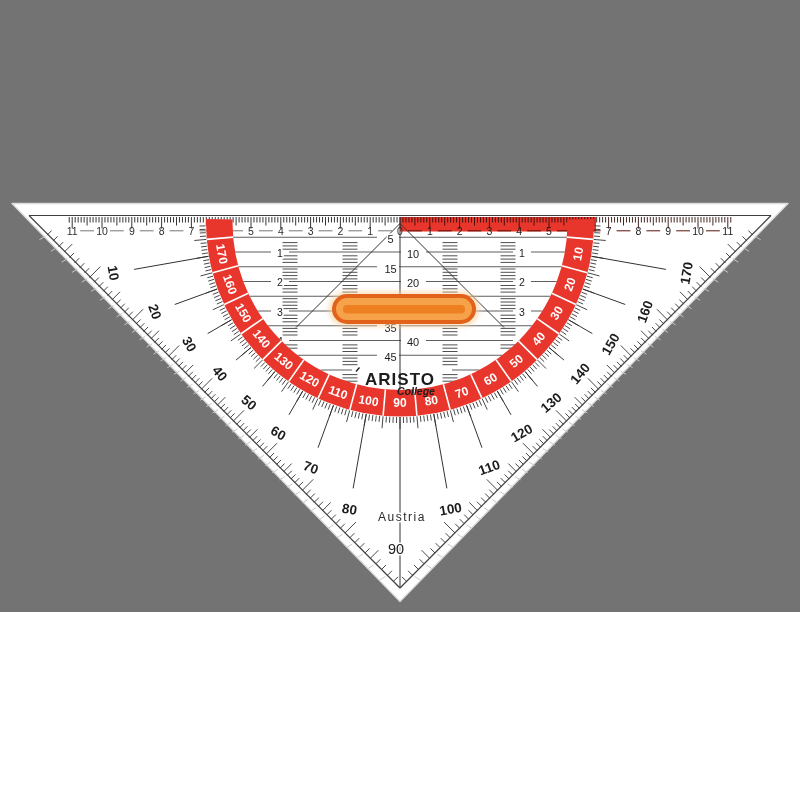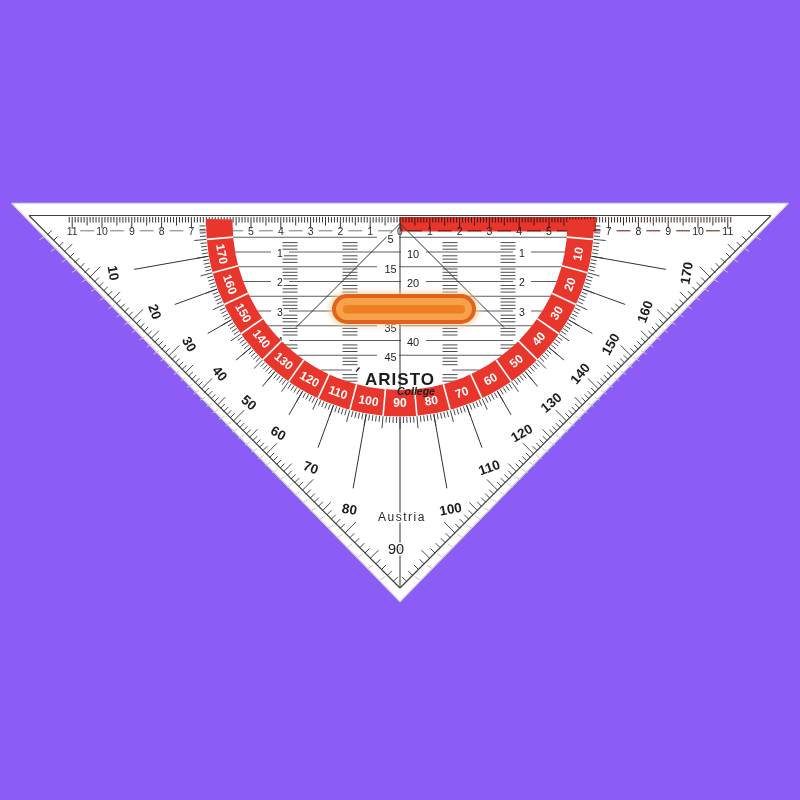--- a/index.html
+++ b/index.html
@@ -1,16 +1,16 @@
 <!DOCTYPE html>
 <html><head>
 <meta charset="utf-8">
 <style>
   html,body{margin:0;padding:0;background:#ffffff;}
-  .stage{width:800px;height:800px;position:relative;background:#8b5cf6;overflow:hidden;
+  .stage{width:800px;height:612px;position:relative;background:#737373;overflow:hidden;
          font-family:"Liberation Sans",sans-serif;}
   svg{position:absolute;left:0;top:0;}
   text{font-family:"Liberation Sans",sans-serif;}
 </style>
 </head>
 <body>
 
 <div class="stage">
   <svg id="scene" width="800" height="800" viewBox="0 0 800 800">
       <defs>

